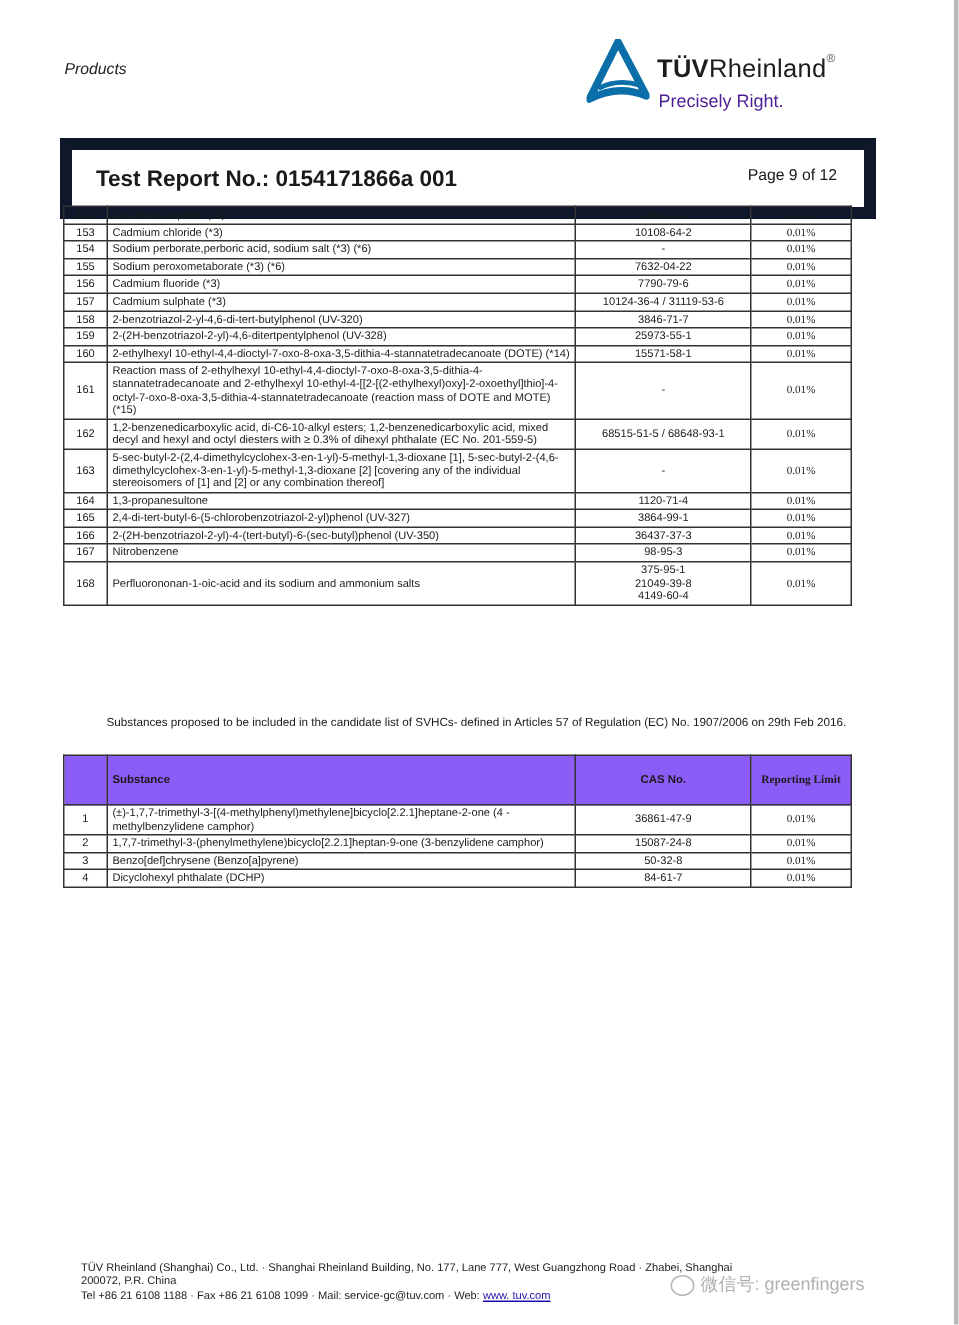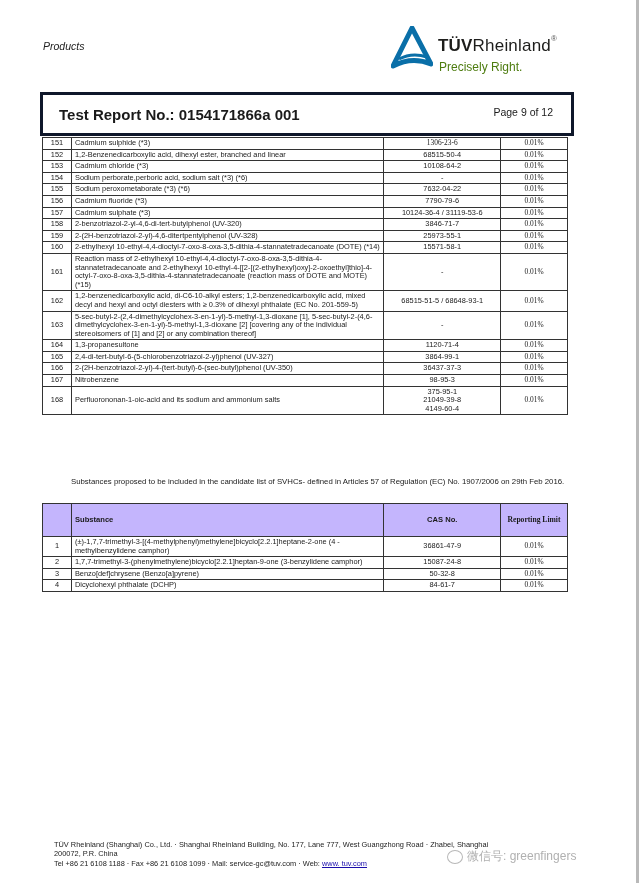--- a/index.html
+++ b/index.html
@@ -5,39 +5,39 @@
   html, body { margin:0; padding:0; }
   body { width:639px; height:883px; background:#ffffff; position:relative; overflow:hidden;
          font-family:"Liberation Sans", sans-serif; color:#1a1a1a; }
   .page-edge { position:absolute; right:0; top:0; width:3px; height:883px; background:#b9b9b9; }
   .products { position:absolute; left:43px; top:40px; font-size:10.5px; font-style:italic; color:#222; }
   .logo { position:absolute; left:391px; top:26px; width:200px; height:56px; }
   .logo svg { position:absolute; left:0; top:0; }
   .brand { position:absolute; left:47px; top:10px; font-size:17px; color:#1d1d1b; letter-spacing:0.2px; white-space:nowrap; }
   .brand b { font-weight:bold; }
   .brand sup { font-size:8px; vertical-align:top; position:relative; top:-2px; color:#555; }
-  .slogan { position:absolute; left:48px; top:34px; font-size:12px; color:#4d7c0f; white-space:nowrap; }
-
-  .report-box { position:absolute; left:40px; top:92px; width:528px; height:38px; border:3px solid #0f172a; background:#fff; }
+  .slogan { position:absolute; left:48px; top:34px; font-size:12px; color:#4c1d95; white-space:nowrap; }
+
+  .report-box { position:absolute; left:40px; top:92px; width:528px; height:38px; border:8px solid #0f172a; background:#fff; }
   .report-title { position:absolute; left:16px; top:11px; font-size:15px; font-weight:bold; }
   .report-page { position:absolute; right:18px; top:11px; font-size:10.5px; }
 
   table { border-collapse:collapse; position:absolute; font-size:7.4px; line-height:8.6px;padding-left:12px; }
   td, th { border:1px solid #333; padding:1px 3px; vertical-align:middle; }
   .main { left:42px; top:137px; width:526px; }
   .c-no { width:22px; text-align:center; }
   .c-name { width:306px; text-align:left; }
   .c-cas { width:110px; text-align:center; }
   .c-lim { width:60px; text-align:center;font-family:Liberation Serif, serif; }
   td.c-cas, td.c-lim { font-size:7.4px; }
 
   .note { position:absolute; left:71px; top:477px; width:500px; font-size:7.8px; line-height:10px; }
 
   .svhc { left:42px; top:503px; width:526px; }
-  .svhc th { background:#c4b5fd; font-size:7.6px; font-weight:bold; height:30px; }
+  .svhc th { background:#8b5cf6; font-size:7.6px; font-weight:bold; height:30px; }
   .svhc th.c-name { text-align:left; }
   .svhc td { font-size:7.4px; }
 
   .footer { position:absolute; left:54px; top:840px; font-size:7.4px; line-height:9.4px; color:#222; }
   .footer a { color:#1a0dab; text-decoration:underline; }
   .watermark { position:absolute; left:447px; top:848px; font-size:12px; color:#b0b0b0; white-space:nowrap; }
   .wm-icon { display:inline-block; width:14px; height:12px; border:1px solid #b8b8b8; border-radius:50%; margin-right:4px; vertical-align:middle; }
 </style>
 </head>
 <body>
@@ -61,26 +61,20 @@
   <div class="report-title">Test Report No.: 0154171866a 001</div>
   <div class="report-page">Page 9 of 12</div>
 </div>
 
 <table class="main">
   <tbody id="main-body">
       <tr>
         <td class="c-no">151</td>
         <td class="c-name">Cadmium sulphide (*3)</td>
         <td class="c-cas" style="white-space: pre-line; font-family: Liberation Serif, serif;">1306-23-6</td>
-        <td class="c-lim">0.01%</td>
-      </tr>
-      <tr>
-        <td class="c-no">152</td>
-        <td class="c-name">1,2-Benzenedicarboxylic acid, dihexyl ester, branched and linear</td>
-        <td class="c-cas" style="white-space: pre-line;">68515-50-4</td>
         <td class="c-lim">0.01%</td>
       </tr>
       <tr>
         <td class="c-no">153</td>
         <td class="c-name">Cadmium chloride (*3)</td>
         <td class="c-cas" style="white-space: pre-line; margin-top: 20px;">10108-64-2</td>
         <td class="c-lim">0.01%</td>
       </tr>
       <tr>
         <td class="c-no">154</td>

